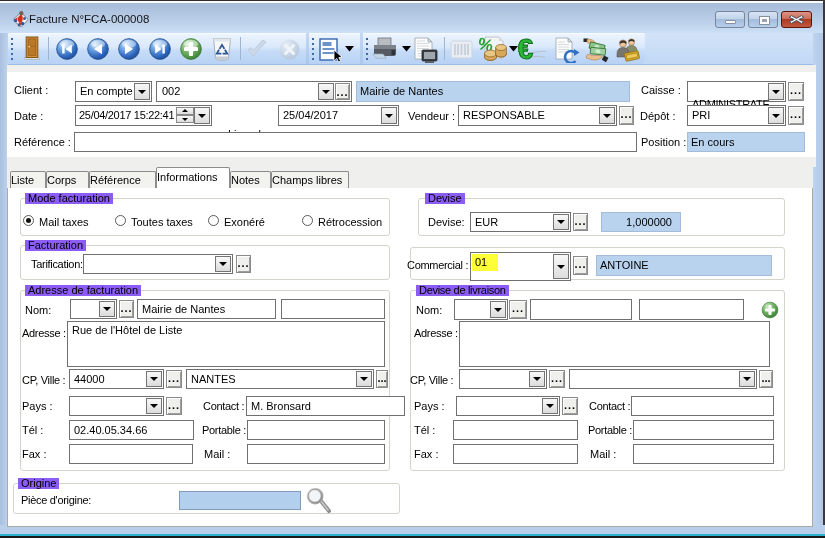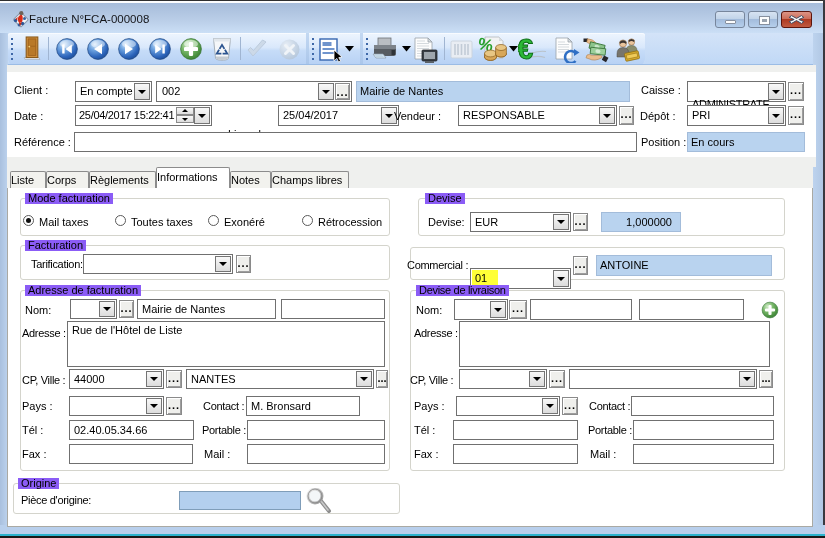--- a/index.html
+++ b/index.html
@@ -275,21 +275,21 @@
     <span class="abs" style="right:23px;top:3px;border-left:3px solid transparent;border-right:3px solid transparent;border-bottom:3.5px solid #000"></span>
   <span class="abs" style="right:17px;top:9px;width:18px;height:8px;background:linear-gradient(#f8f8f8,#dcdcdc);border:1px solid #8a8a8a"></span>
     <span class="abs" style="right:23px;top:12px;border-left:3px solid transparent;border-right:3px solid transparent;border-top:3.5px solid #000"></span>
   <b class="dd" style="right:1px"></b>
 </div>
 <div class="l" style="left:228px;top:129px">Livrer le :</div>
 <div class="f" style="left:278px;top:105px;width:121px;height:21px">
     <span class="l" style="left:4px;top:4px">25/04/2017</span>
     <b class="dd" style="right:1px"></b>
   </div>
-<div class="l" style="left:394px;top:111px">Vendeur :</div>
+<div class="l" style="left:408px;top:111px">Vendeur :</div>
 <div class="f" style="left:458px;top:105px;width:159px;height:21px">
     <span class="l" style="left:4px;top:4px">RESPONSABLE</span>
     <b class="dd" style="right:1px"></b>
   </div>
 <div class="de" style="left:619px;top:106px;width:15px;height:19px;line-height:15px">...</div>
 <div class="l" style="left:640px;top:111px">Dépôt :</div>
 <div class="f" style="left:687px;top:105px;width:99px;height:21px">
     <span class="l" style="left:4px;top:4px">PRI</span>
     <b class="dd" style="right:1px"></b>
   </div>
@@ -297,21 +297,21 @@
 
 <div class="l" style="left:14px;top:137px">Référence :</div>
 <div class="f" style="left:74px;top:132px;width:563px;height:20px"></div>
 <div class="l" style="left:641px;top:137px">Position :</div>
 <div class="bf" style="left:687px;top:132px;width:118px;height:20px;line-height:18px">En cours</div>
 
 <div class="abs" style="left:7px;top:167px;width:806px;height:360px;background:#fff;border:1px solid #aaa9a3;border-top:none"></div>
 <div class="abs" style="left:7px;top:167px;width:806px;height:21px;background:#eff0ee"></div>
 <div class="tab" style="left:10px;top:171px;width:36px;height:17px">Liste</div>
 <div class="tab" style="left:46px;top:171px;width:43px;height:17px">Corps</div>
-<div class="tab" style="left:89px;top:171px;width:67px;height:17px">Règlements</div>
+<div class="tab" style="left:89px;top:171px;width:67px;height:17px">Référence</div>
 <div class="tab" style="left:230px;top:171px;width:41px;height:17px">Notes</div>
 <div class="tab" style="left:271px;top:171px;width:78px;height:17px">Champs libres</div>
 <div class="tab" style="left:156px;top:167px;width:74px;height:22px;background:#fff;line-height:19px">Informations</div>
 <div class="abs" style="left:8px;top:188px;width:804px;height:338px;background:#fff"></div>
 
 <div class="grp" style="left:20px;top:198px;width:370px;height:38px"></div>
 <div class="glb" style="left:25px;top:193px">Mode facturation</div>
 <div class="radio sel" style="left:23px;top:215px"></div>
 <div class="l" style="left:39px;top:217px">Mail taxes</div>
 <div class="radio" style="left:115px;top:215px"></div>
@@ -334,21 +334,21 @@
 <div class="grp" style="left:20px;top:245px;width:370px;height:35px"></div>
 <div class="glb" style="left:25px;top:240px">Facturation</div>
 <div class="l t" style="left:31px;top:259px">Tarification:</div>
 <div class="f" style="left:83px;top:254px;width:150px;height:20px">
     <b class="dd" style="right:1px"></b>
   </div>
 <div class="de" style="left:236px;top:255px;width:15px;height:18px;line-height:14px">...</div>
 
 <div class="grp" style="left:410px;top:247px;width:375px;height:33px"></div>
 <div class="l t" style="left:407px;top:260px">Commercial :</div>
-<div class="f" style="left:470px;top:268px;width:101px;height:21px">
+<div class="f" style="left:470px;top:252px;width:101px;height:29px">
     <span class="abs" style="left:1px;top:1px;width:26px;height:17px;background:#ffff37"></span>
     <span class="l" style="left:4px;top:4px">01</span>
     <b class="dd" style="right:1px"></b>
   </div>
 <div class="de" style="left:573px;top:256px;width:15px;height:19px;line-height:15px">...</div>
 <div class="bf" style="left:596px;top:255px;width:176px;height:21px;line-height:19px">ANTOINE</div>
 
 <div class="grp" style="left:20px;top:290px;width:370px;height:181px"></div>
 <div class="glb" style="left:25px;top:285px">Adresse de facturation</div>
 <div class="l" style="left:25px;top:305px">Nom:</div>
@@ -374,21 +374,21 @@
     <span class="l" style="left:4px;top:4px">NANTES</span>
     <b class="dd" style="right:1px"></b>
   </div>
 <div class="de" style="left:376px;top:370px;width:12px;height:18px;line-height:14px;letter-spacing:0">...</div>
 <div class="l" style="left:22px;top:401px">Pays :</div>
 <div class="f" style="left:69px;top:396px;width:95px;height:20px">
     <b class="dd" style="right:1px"></b>
   </div>
 <div class="de" style="left:166px;top:397px;width:16px;height:18px;line-height:14px">...</div>
 <div class="l t" style="left:203px;top:401px">Contact :</div>
-<div class="f" style="left:246px;top:396px;width:114px;height:20px">
+<div class="f" style="left:246px;top:396px;width:159px;height:20px">
     <span class="l" style="left:4px;top:4px">M. Bronsard</span>
   </div>
 <div class="l" style="left:22px;top:425px">Tél :</div>
 <div class="f" style="left:69px;top:420px;width:125px;height:20px">
     <span class="l" style="left:4px;top:4px">02.40.05.34.66</span>
   </div>
 <div class="l t" style="left:202px;top:425px">Portable :</div>
 <div class="f" style="left:247px;top:420px;width:138px;height:20px"></div>
 <div class="l" style="left:22px;top:449px">Fax :</div>
 <div class="f" style="left:69px;top:444px;width:124px;height:20px"></div>

